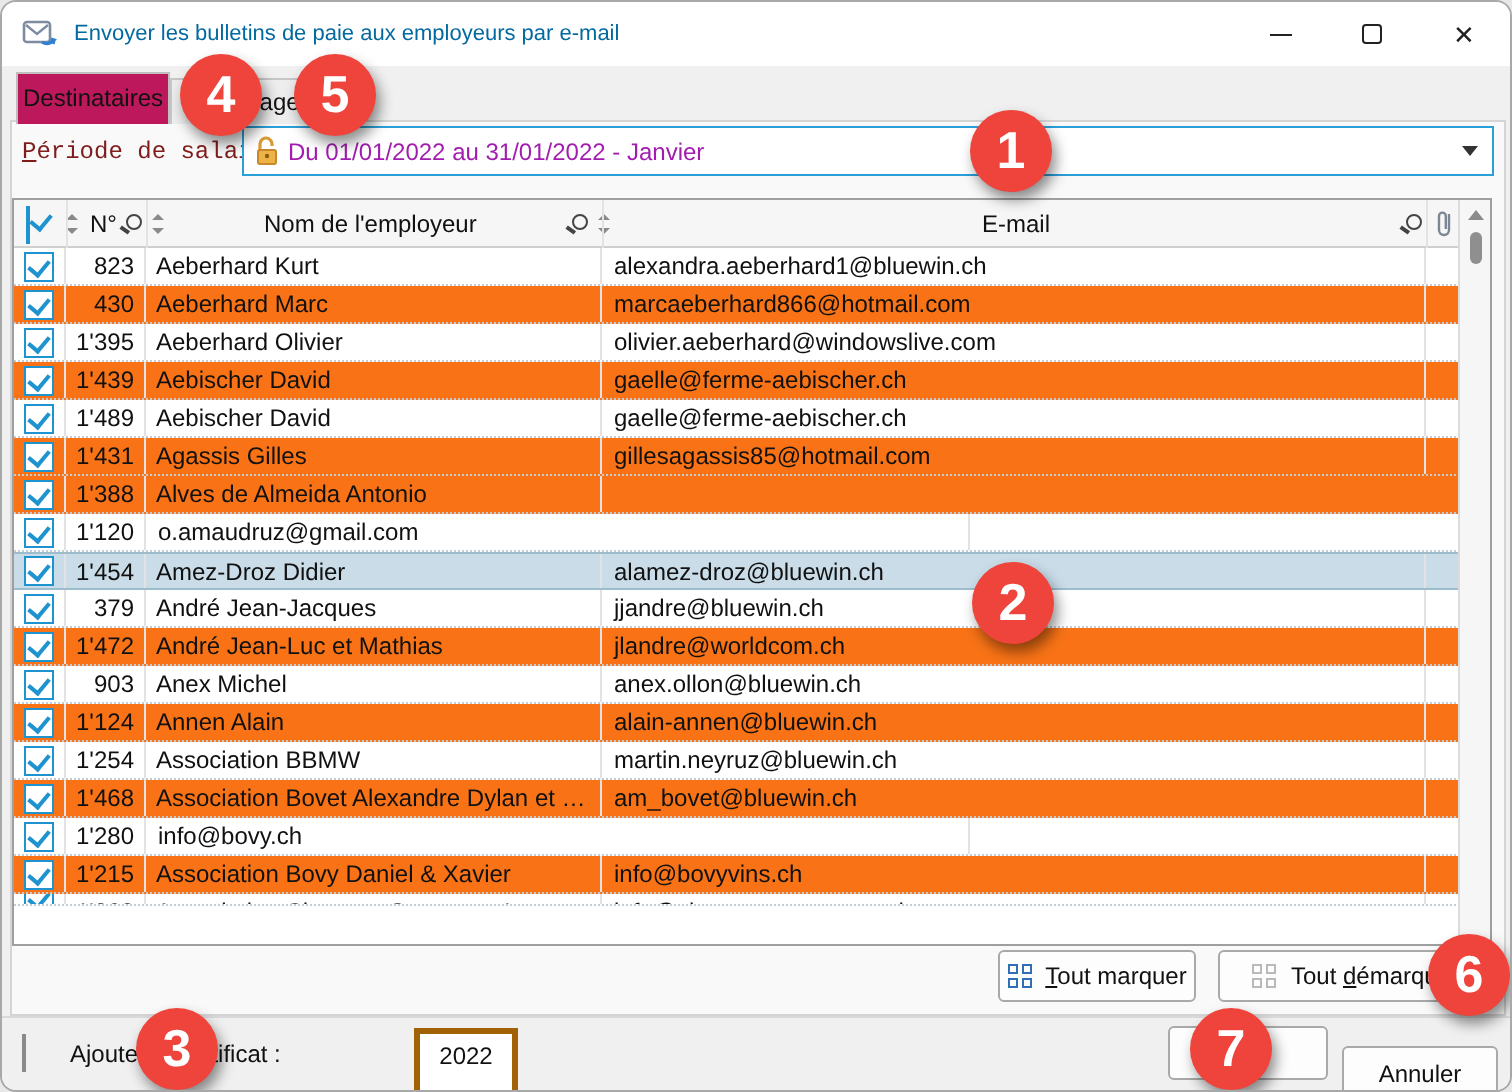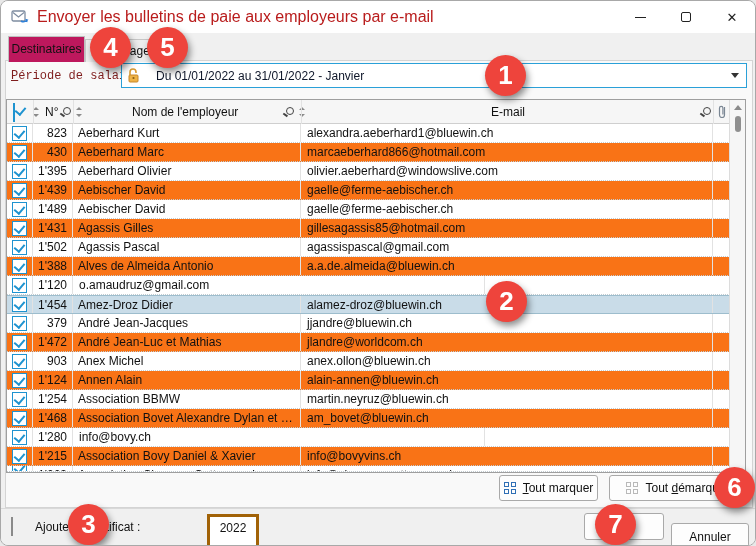--- a/index.html
+++ b/index.html
@@ -3,41 +3,41 @@
 <meta charset="utf-8">
 <style>
   * { margin:0; padding:0; box-sizing:border-box; }
   html,body { width:756px; height:546px; background:#e8e8e8; font-family:"Liberation Sans", sans-serif; }
   .window { position:relative; width:756px; height:546px; background:#f0f0f0; border:1px solid #a8a8a8;
             border-radius:8px; overflow:hidden; }
 
   
   .titlebar { position:absolute; left:0; top:0; width:100%; height:32px; background:#ffffff; display:flex; align-items:center; }
   .title-icon { margin-left:10px; width:18px; height:16px; position:relative; }
-  .title-text { margin-left:8px; font-size:16px; color:#b91c1c; }
+  .title-text { margin-left:8px; font-size:11px; color:#0369a1; }
   .caption-btns { position:absolute; right:0; top:0; height:32px; display:flex; }
   .cap-btn { width:46px; height:32px; display:flex; align-items:center; justify-content:center; color:#222; font-size:12px; }
   .glyph-min { width:11px; height:1px; background:#222; display:block; }
   .glyph-max { width:10px; height:10px; border:1px solid #222; border-radius:2px; display:block; }
   .glyph-close { font-size:13px; line-height:1; }
 
   
   .tabbar { position:absolute; left:0; top:32px; width:100%; height:28px; background:#f0f0f0; }
   .tab { position:absolute; font-size:12px; color:#111; text-align:center; }
   .tab.active { left:7px; top:3px; width:77px; height:26px; background:#be185d; border:1px solid #bfbfbf; border-bottom:none; line-height:25px; z-index:3; }
   .tab.inactive { left:84px; top:6px; width:81px; height:23px; background:#ededed; border:1px solid #c6c6c6; border-bottom:none; line-height:22px; z-index:1; }
 
   
   .pane { position:absolute; left:4px; top:59px; width:748px; height:448px; background:#f9f9f9; border:1px solid #d4d4d4; }
 
   
   .periode-label { position:absolute; left:10px; top:68px; font-size:12px; color:#7f1d1d;font-family:Liberation Mono, monospace; }
   .u { text-decoration:underline; }
   .combo { position:absolute; left:120px; top:62px; width:626px; height:25px; background:#fff; border:1px solid #2aa0d8; display:flex; align-items:center; }
-  .combo-value { font-size:12px; color:#0f172a; margin-left:16px; }
+  .combo-value { font-size:12px; color:#a21caf; margin-left:4px; }
   .combo-arrow { position:absolute; right:7px; top:9px; width:0; height:0; border-left:4px solid transparent; border-right:4px solid transparent; border-top:5px solid #333; }
   .padlock { width:13px; height:15px; position:relative; margin-left:5px; flex:0 0 auto; }
 
   
   .grid { position:absolute; left:5px; top:98px; width:740px; height:374px; background:#fff; border:1px solid #9f9f9f; overflow:hidden; }
   .ghead { position:absolute; left:0; top:0; width:738px; height:24px; background:#f6f6f6; border-bottom:1px solid #cfcfcf; }
   .ghead .htxt { position:absolute; top:5px; font-size:12px; color:#111; }
   .rows { position:absolute; left:0; top:24px; width:723px; height:349px; overflow:hidden; }
   .grow { position:relative; width:100%; height:19px; display:flex; border-bottom:1px dotted #c3ccd2; background:#fff; }
   .grow.stripe { background:#f97316; }
@@ -219,36 +219,26 @@
         </div>
         <div class="grow stripe">
           <div class="cell c-check">
             <span class="cb checked"></span>
           </div>
           <div class="cell c-num">1'431</div>
           <div class="cell c-name">Agassis Gilles</div>
           <div class="cell c-email">gillesagassis85@hotmail.com</div>
           <div class="cell c-attach"></div>
         </div>
-        <div class="grow">
-          <div class="cell c-check">
-            <span class="cb checked"></span>
-          </div>
-          <div class="cell c-num">1'502</div>
-          <div class="cell c-name">Agassis Pascal</div>
-          <div class="cell c-email">agassispascal@gmail.com</div>
-          <div class="cell c-attach"></div>
-        </div>
         <div class="grow stripe">
           <div class="cell c-check">
             <span class="cb checked"></span>
           </div>
           <div class="cell c-num">1'388</div>
           <div class="cell c-name">Alves de Almeida Antonio</div>
-          <div class="cell c-email">a.a.de.almeida@bluewin.ch</div>
           <div class="cell c-attach"></div>
         </div>
         <div class="grow">
           <div class="cell c-check">
             <span class="cb checked"></span>
           </div>
           <div class="cell c-num">1'120</div>
           <div class="cell c-email">o.amaudruz@gmail.com</div>
           <div class="cell c-attach"></div>
         </div>

